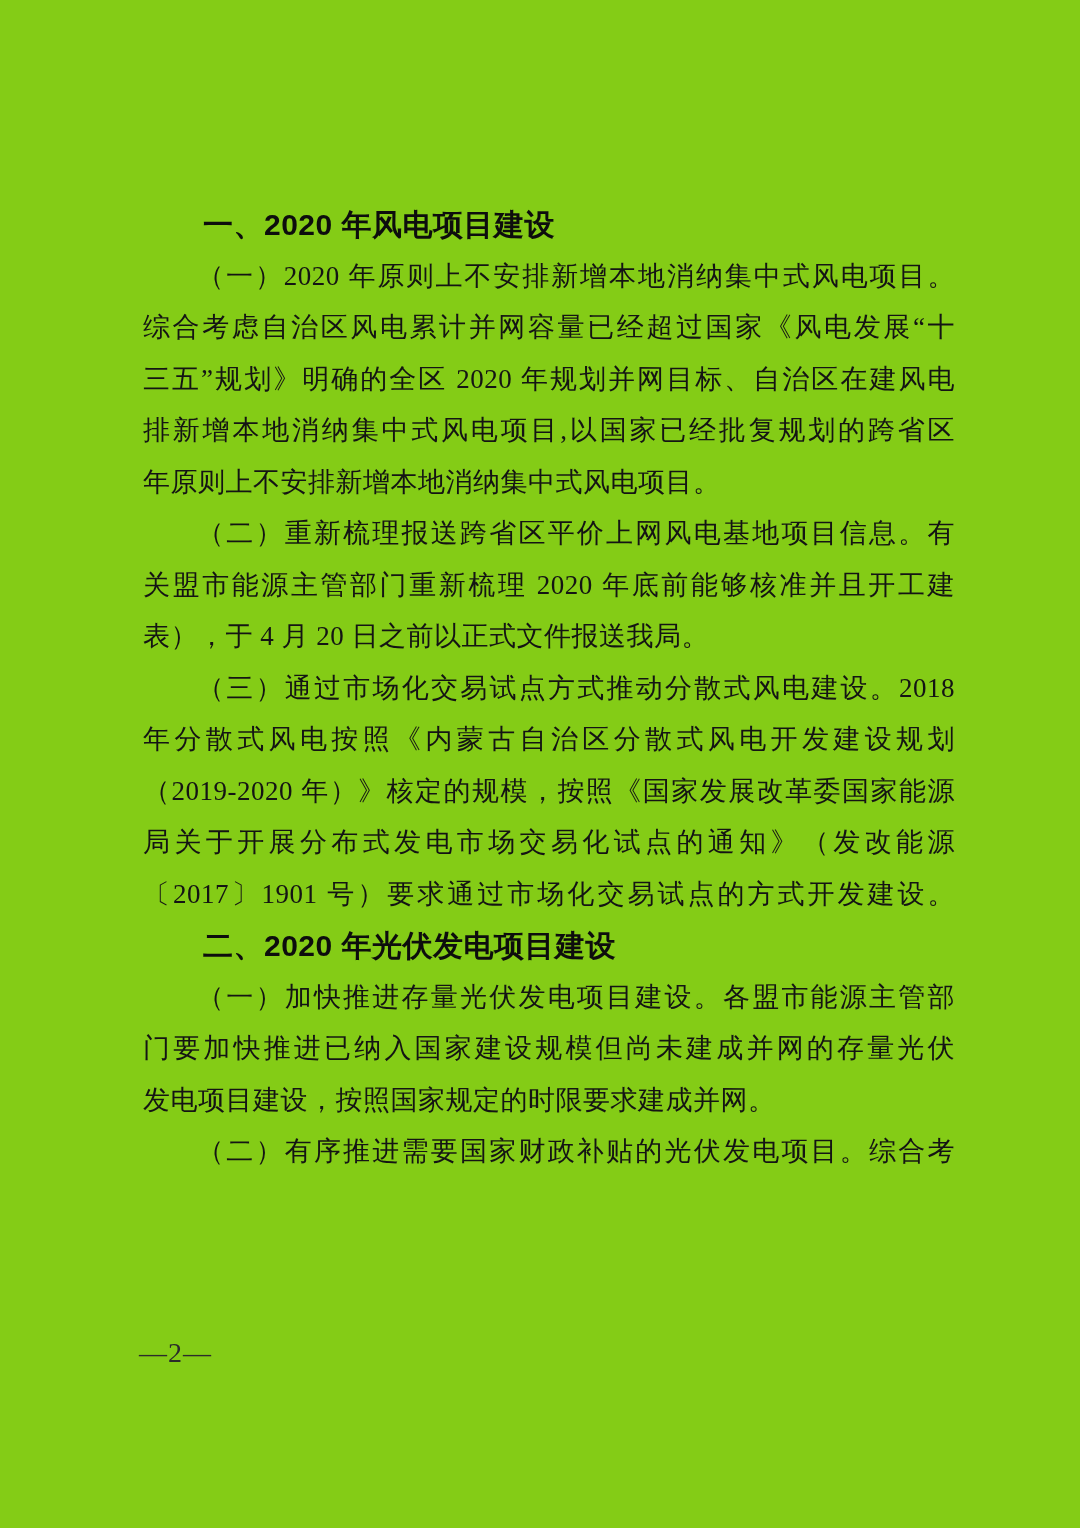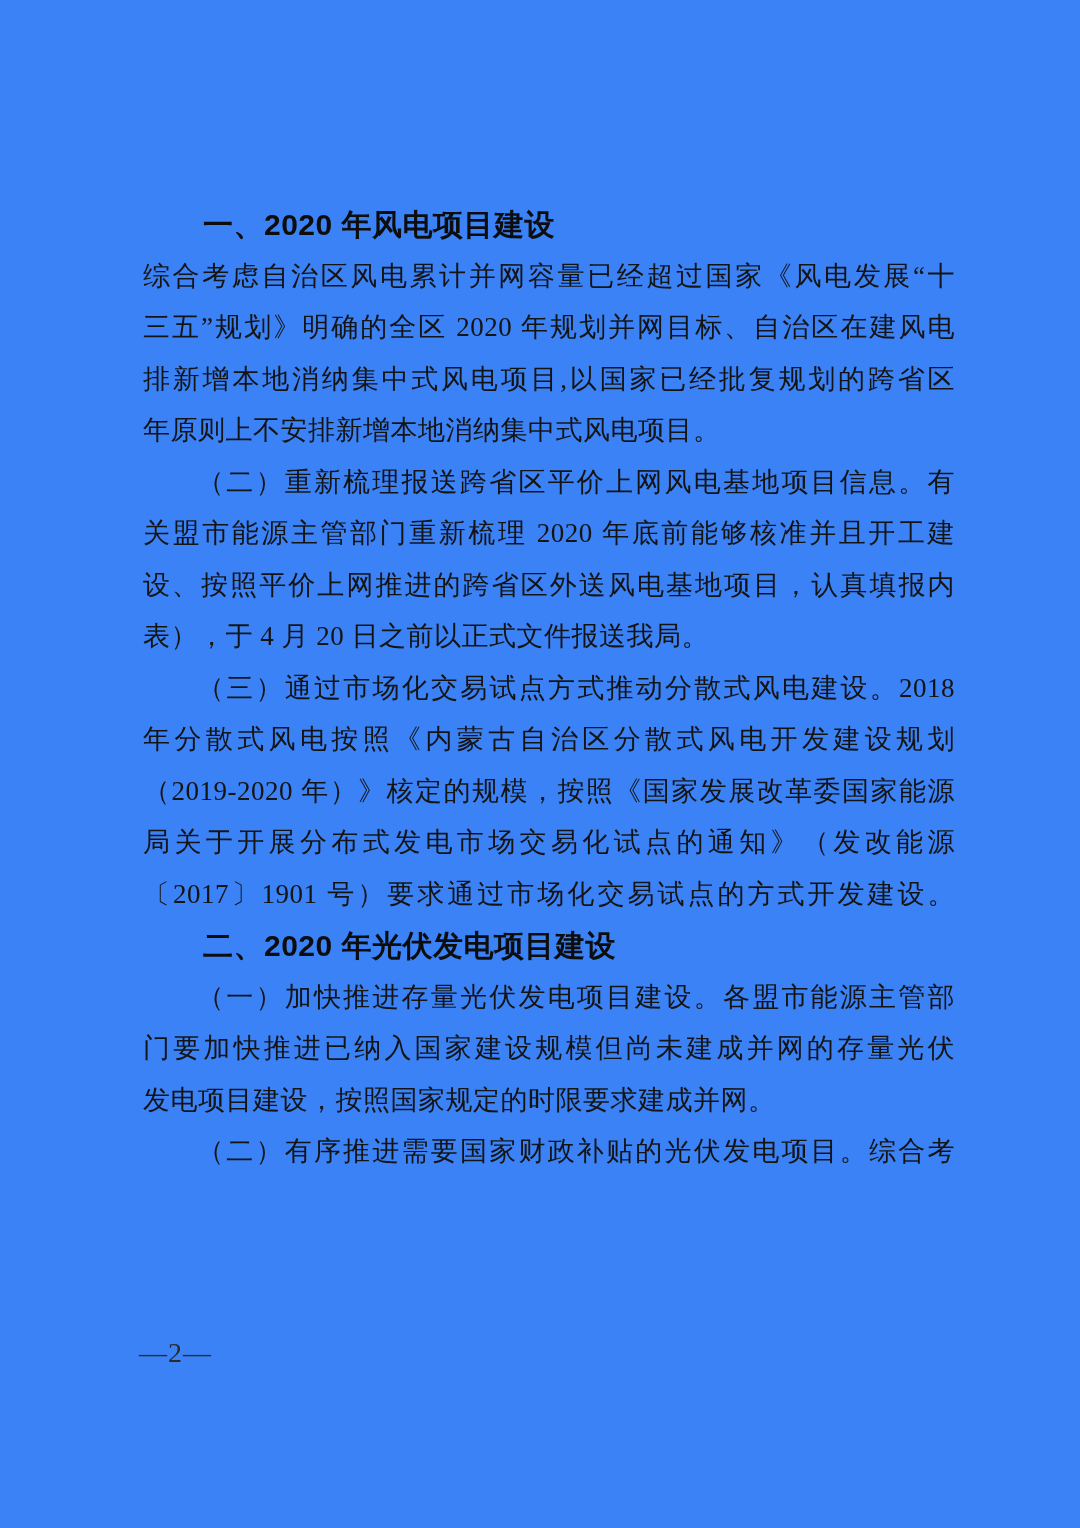--- a/index.html
+++ b/index.html
@@ -11,21 +11,21 @@
     height: 1528px;
     position: relative;
     background: #ffffff;
     font-family: "Liberation Serif", "DejaVu Serif", serif;
     color: #141414;
     overflow: hidden;
   }
   .doc-page {
     position: absolute;
     inset: 0;
-    background: #3b82f6;
+    background: #84cc16;
   }
   .text-block {
     position: absolute;
     left: 143px;
     top: 199px;
     width: 812px;
   }
   .line {
     font-size: 27px;
     height: 51.5px;
@@ -58,27 +58,27 @@
     color: #2b2b2b;
     font-family: "Liberation Serif", "DejaVu Serif", serif;
   }
 </style>
 </head>
 <body>
 
 <div class="doc-page">
   <div class="text-block">
       <div class="line heading indent">一、2020 年风电项目建设</div>
+      <div class="line indent fill">（一）2020 年原则上不安排新增本地消纳集中式风电项目。</div>
       <div class="line fill">综合考虑自治区风电累计并网容量已经超过国家《风电发展“十</div>
       <div class="line fill">三五”规划》明确的全区 2020 年规划并网目标、自治区在建风电</div>
       <div class="line fill">排新增本地消纳集中式风电项目,以国家已经批复规划的跨省区</div>
       <div class="line">年原则上不安排新增本地消纳集中式风电项目。</div>
       <div class="line indent fill">（二）重新梳理报送跨省区平价上网风电基地项目信息。有</div>
       <div class="line fill">关盟市能源主管部门重新梳理 2020 年底前能够核准并且开工建</div>
-      <div class="line fill">设、按照平价上网推进的跨省区外送风电基地项目，认真填报内</div>
       <div class="line">表），于 4 月 20 日之前以正式文件报送我局。</div>
       <div class="line indent fill">（三）通过市场化交易试点方式推动分散式风电建设。2018</div>
       <div class="line fill">年分散式风电按照《内蒙古自治区分散式风电开发建设规划</div>
       <div class="line fill">（2019-2020 年）》核定的规模，按照《国家发展改革委国家能源</div>
       <div class="line fill">局关于开展分布式发电市场交易化试点的通知》（发改能源</div>
       <div class="line fill">〔2017〕1901 号）要求通过市场化交易试点的方式开发建设。</div>
       <div class="line heading indent">二、2020 年光伏发电项目建设</div>
       <div class="line indent fill">（一）加快推进存量光伏发电项目建设。各盟市能源主管部</div>
       <div class="line fill">门要加快推进已纳入国家建设规模但尚未建成并网的存量光伏</div>
       <div class="line">发电项目建设，按照国家规定的时限要求建成并网。</div>

